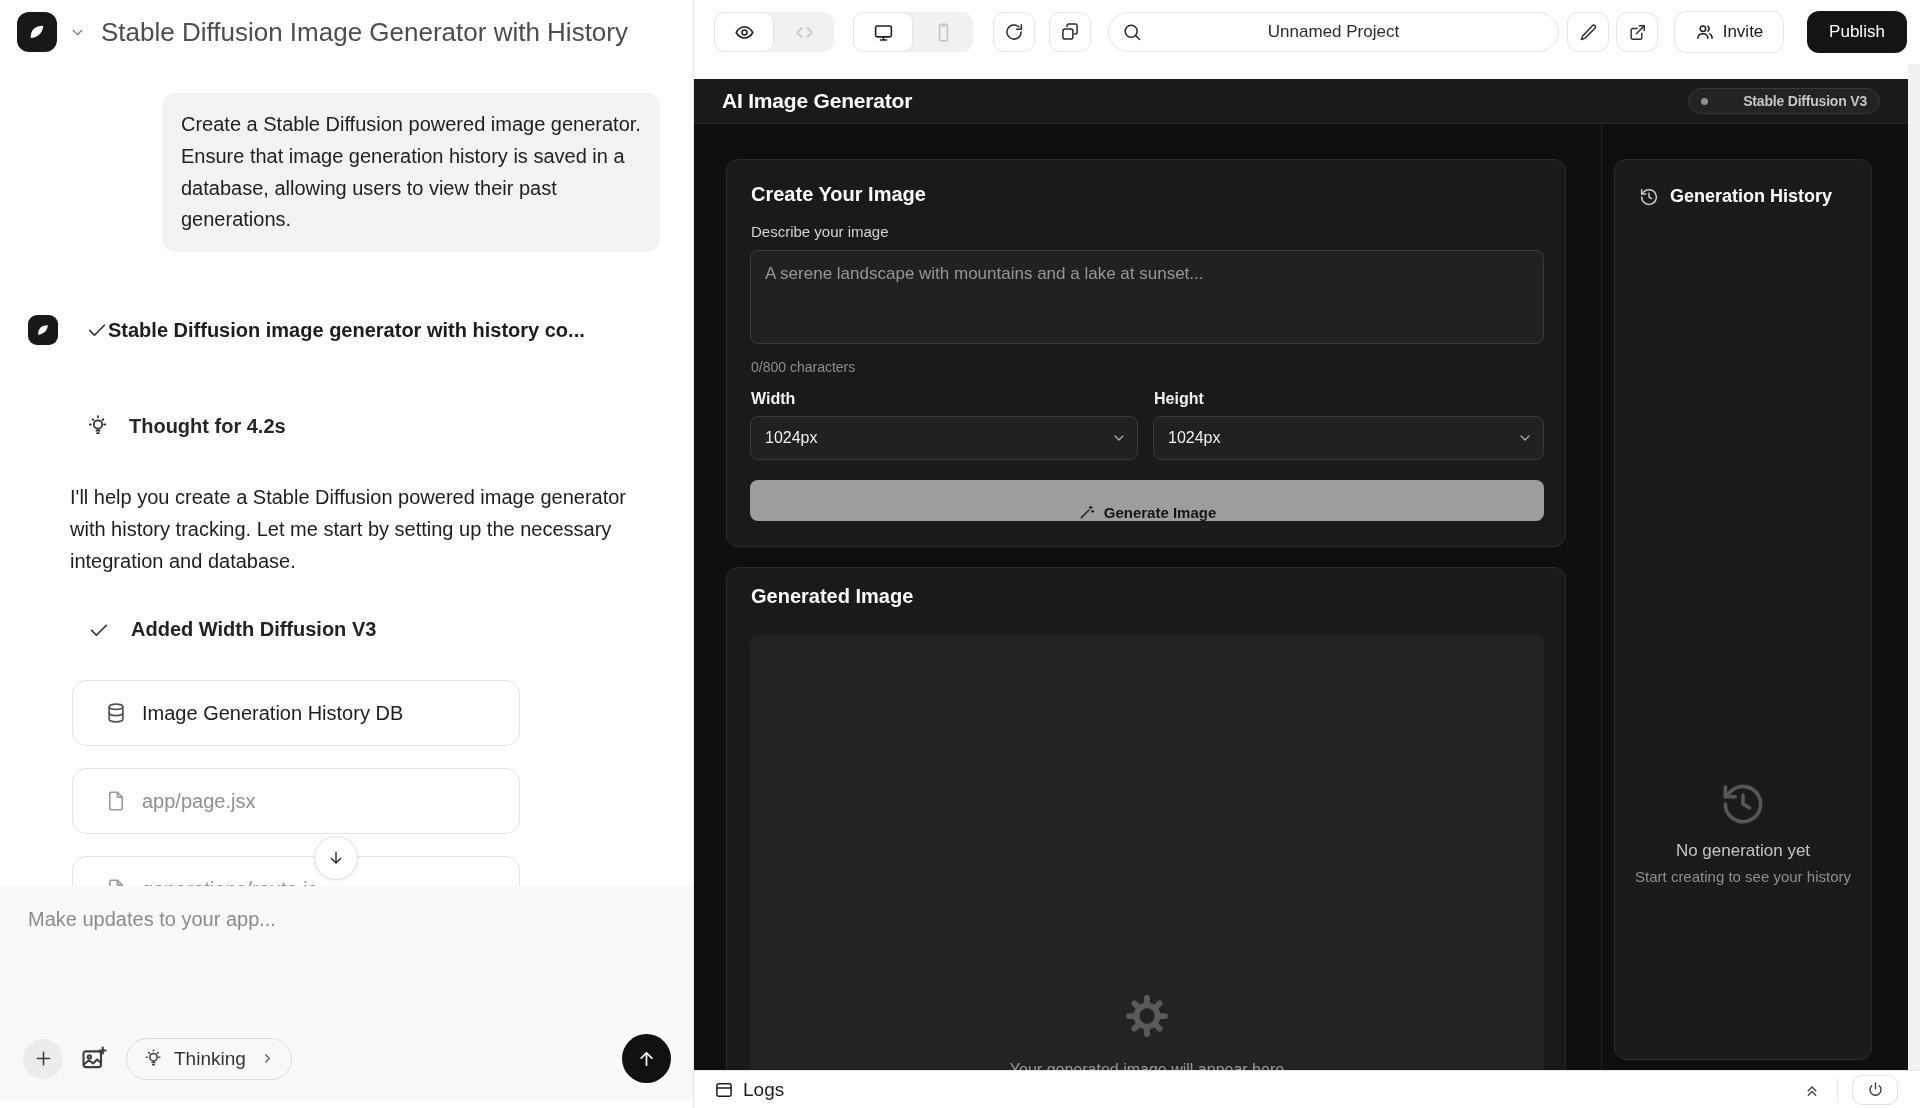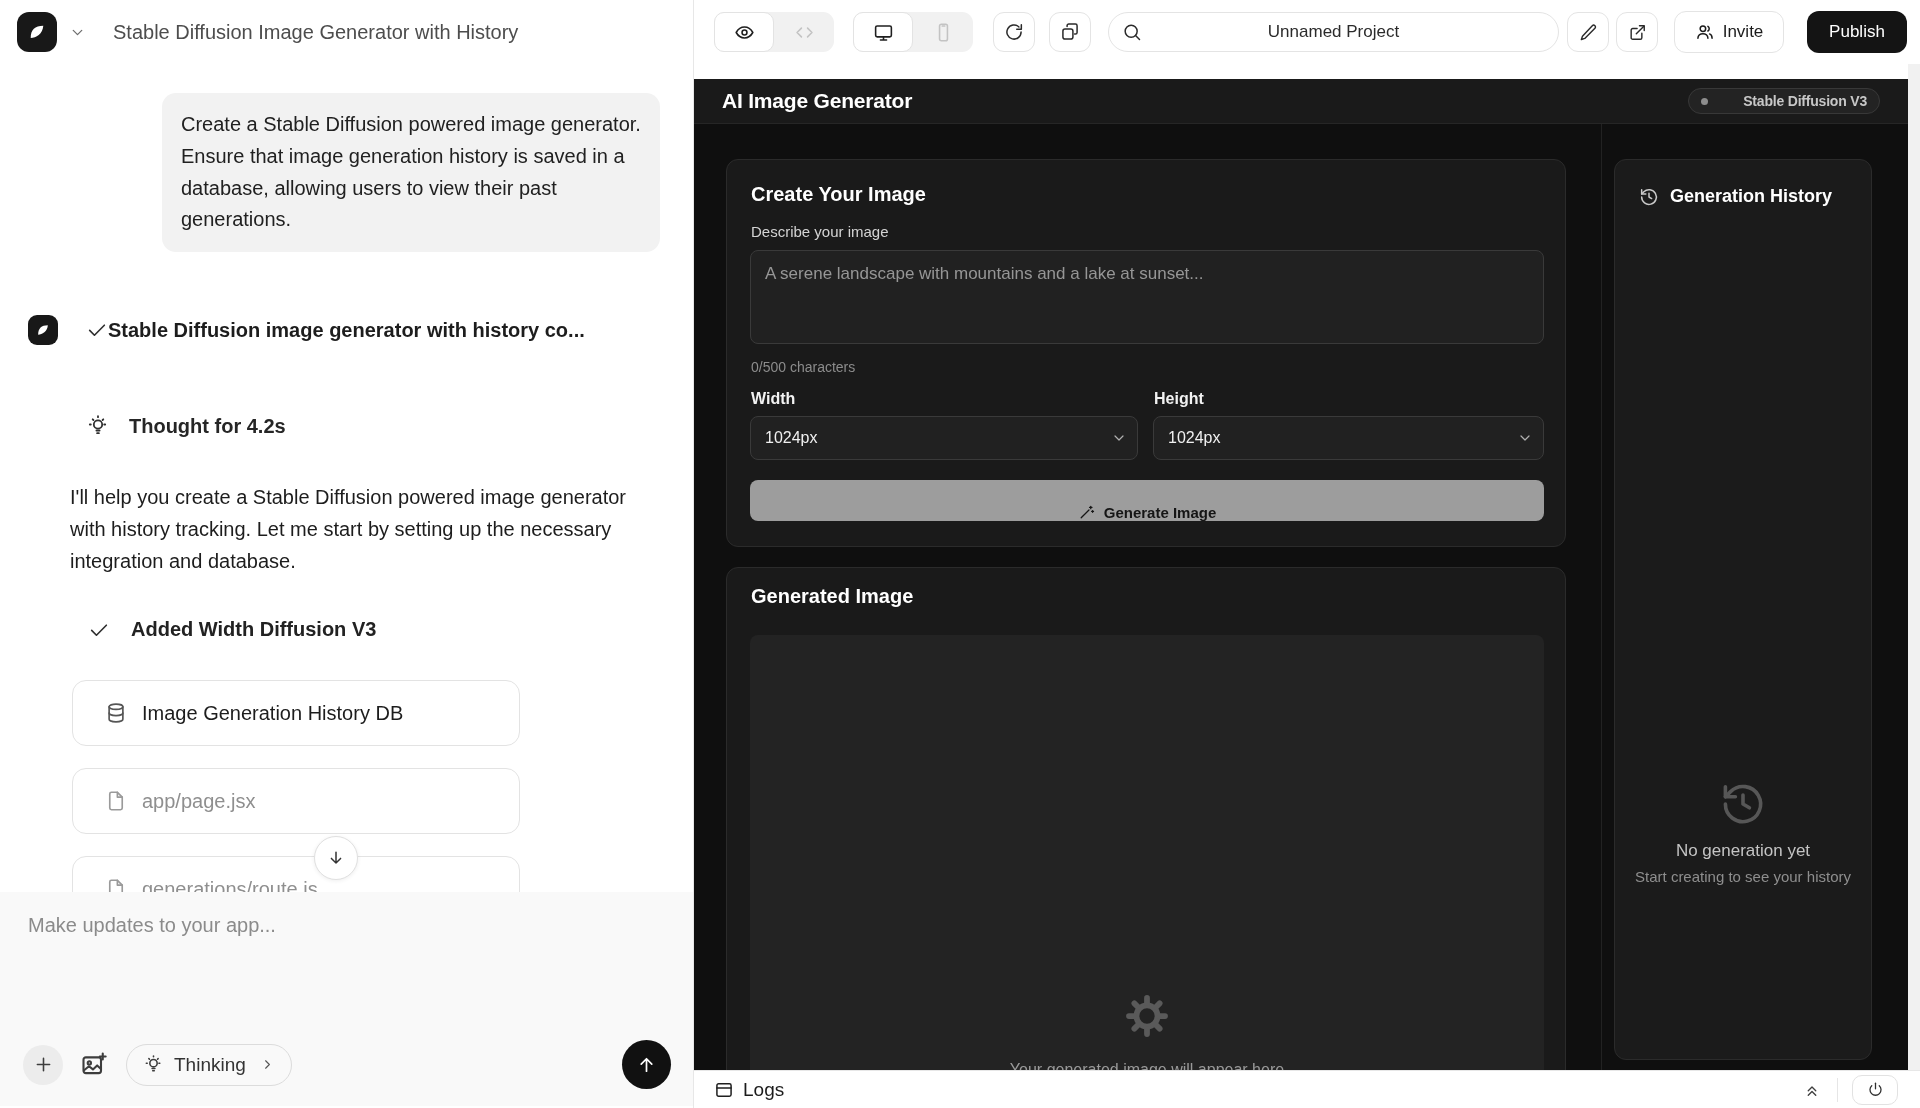--- a/index.html
+++ b/index.html
@@ -7,21 +7,21 @@
   .stage{position:relative;width:1920px;height:1108px;overflow:hidden;background:#fff;
          font-family:"Liberation Sans","DejaVu Sans",sans-serif;color:#1d1d1d}
   svg.ic{display:block;fill:none;stroke:currentColor;stroke-width:1.8;stroke-linecap:round;stroke-linejoin:round}
 
   
   .chat-panel{position:absolute;left:0;top:0;width:694px;height:1108px;background:#fff;border-right:1px solid #e7e7e7}
   .chat-header{position:absolute;left:0;top:0;width:100%;height:64px;display:flex;align-items:center;padding-left:17px}
   .logo-mark{width:40px;height:40px;border-radius:12px;background:#181818;display:flex;align-items:center;justify-content:center;flex:0 0 auto}
   .logo-mark svg{width:26px;height:26px}
   .hdr-chev{margin-left:12px;color:#6e6e6e}
-  .chat-title{margin-left:27px;font-size:20px;color:#4d4d4d;white-space:nowrap}
+  .chat-title{margin-left:15px;font-size:26px;color:#4d4d4d;white-space:nowrap}
 
   .user-bubble{position:absolute;top:93px;right:33px;width:498px;background:#f2f2f2;border-radius:14px;
                padding:16px 19px;font-size:20px;line-height:31.8px;color:#212121}
 
   .assist-row1{position:absolute;top:315px;left:28px;display:flex;align-items:center}
   .logo-sm{width:30px;height:30px;border-radius:9px;background:#181818;display:flex;align-items:center;justify-content:center;flex:0 0 auto}
   .logo-sm svg{width:20px;height:20px}
   .assist-row1 .chk{margin-left:28px;color:#2f2f2f}
   .assist-row1 .t{font-size:20px;font-weight:700;color:#1d1d1d;white-space:nowrap}
 
@@ -39,21 +39,21 @@
                  background:#fff;display:flex;align-items:center;padding-left:32px;gap:15px;cursor:pointer}
   .artifact-card .t{font-size:20px;white-space:nowrap}
   .ac-1{top:680px}.ac-2{top:768px}.ac-3{top:856px}
   .ac-dark .t{color:#1d1d1d}.ac-dark svg{color:#555}
   .ac-gray .t{color:#8f8f8f}.ac-gray svg{color:#9a9a9a}
 
   .scroll-down-btn{position:absolute;left:314px;top:836px;width:44px;height:44px;border-radius:50%;background:#fff;
                    border:1px solid #e0e0e0;box-shadow:0 1px 4px rgba(0,0,0,.07);display:flex;align-items:center;
                    justify-content:center;color:#333;z-index:5}
 
-  .composer{position:absolute;left:0;bottom:2px;width:693px;height:214px;background:#f9f9f9;z-index:6}
+  .composer{position:absolute;left:0;bottom:8px;width:693px;height:214px;background:#f9f9f9;z-index:6}
   .composer-placeholder{position:absolute;left:28px;top:22px;font-size:20px;color:#8b8b8b}
   .composer-bar{position:absolute;left:23px;right:22px;bottom:17px;height:49px;display:flex;align-items:center}
   .plus-btn{width:40px;height:40px;border-radius:50%;background:#ececec;display:flex;align-items:center;justify-content:center;color:#3d3d3d}
   .imgadd-btn{margin-left:17px;color:#3d3d3d;display:flex;align-items:center}
   .thinking-pill{margin-left:18px;height:42px;border:1px solid #dcdcdc;border-radius:21px;padding:12px 16px;
                  display:flex;align-items:center;gap:10px;color:#3d3d3d;background:transparent}
   .thinking-pill .t{font-size:19px;color:#333}
   .thinking-pill .chev{color:#555;margin-left:4px}
   .send-btn{margin-left:auto;width:49px;height:49px;border-radius:50%;background:#111;display:flex;align-items:center;justify-content:center;color:#fff}
 
@@ -428,21 +428,21 @@
           <span class="dot"></span>
           <span class="t">Stable Diffusion V3</span>
         </span>
       </div>
       <div class="v-divider"></div>
 
       <div class="d-card create-card">
         <div class="cc-title">Create Your Image</div>
         <div class="cc-label">Describe your image</div>
         <textarea class="cc-textarea" placeholder="A serene landscape with mountains and a lake at sunset..." style=""></textarea>
-        <div class="cc-counter">0/500 characters</div>
+        <div class="cc-counter">0/800 characters</div>
         <div class="cc-dimlabel lab-w">Width</div>
         <div class="cc-dimlabel lab-h">Height</div>
         <div class="cc-select sel-w">
           <span>1024px</span>
           <span class="chev">
               <svg class="ic" width="16" height="16" stroke-width="1.6">
                 <use href="#i-chev-down"></use>
               </svg>
             </span>
         </div>

